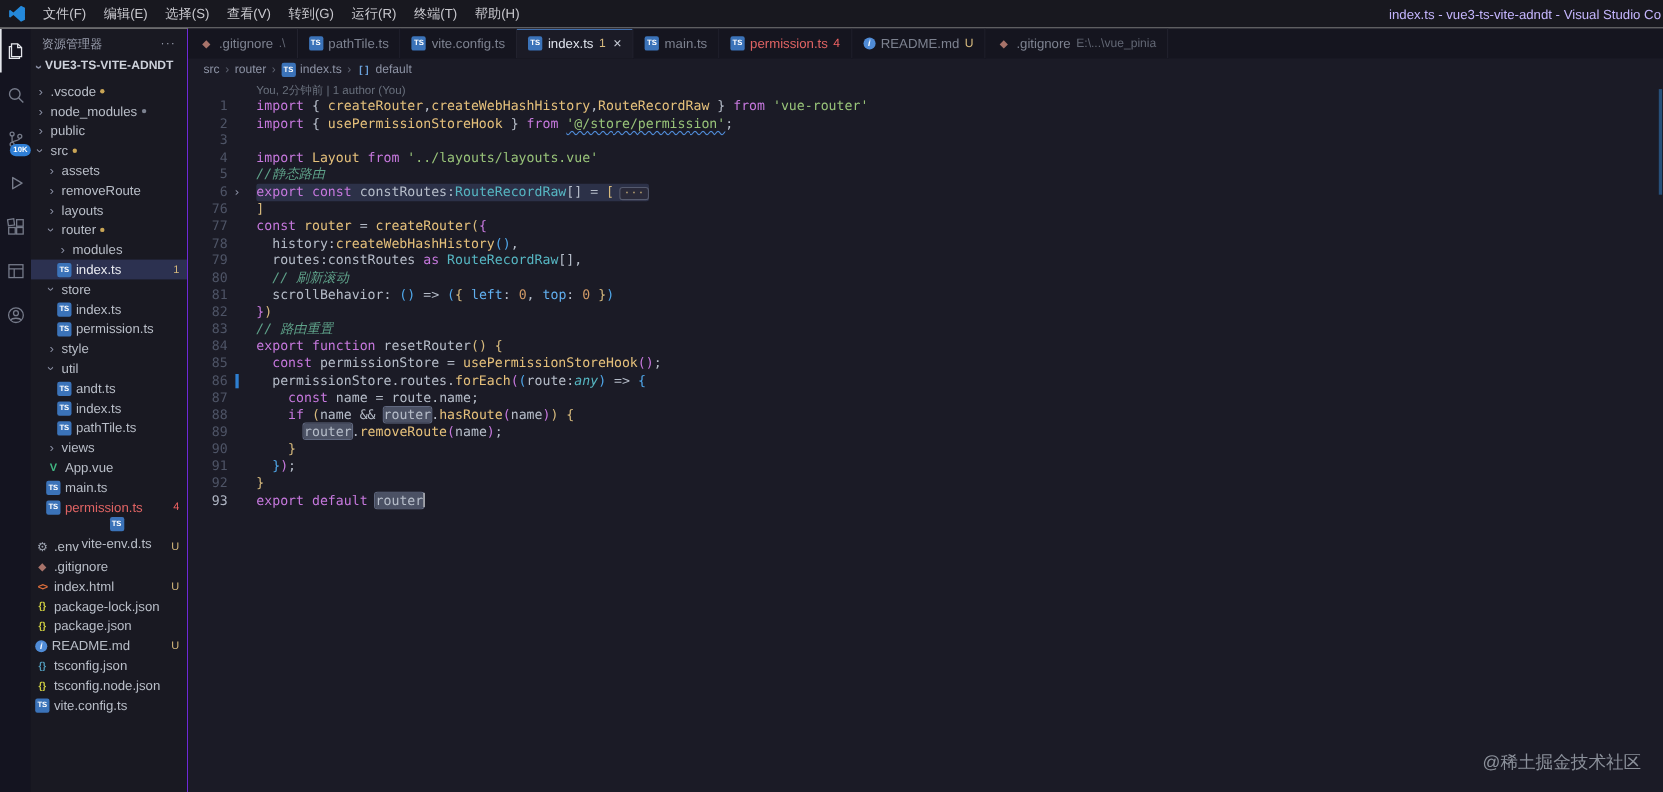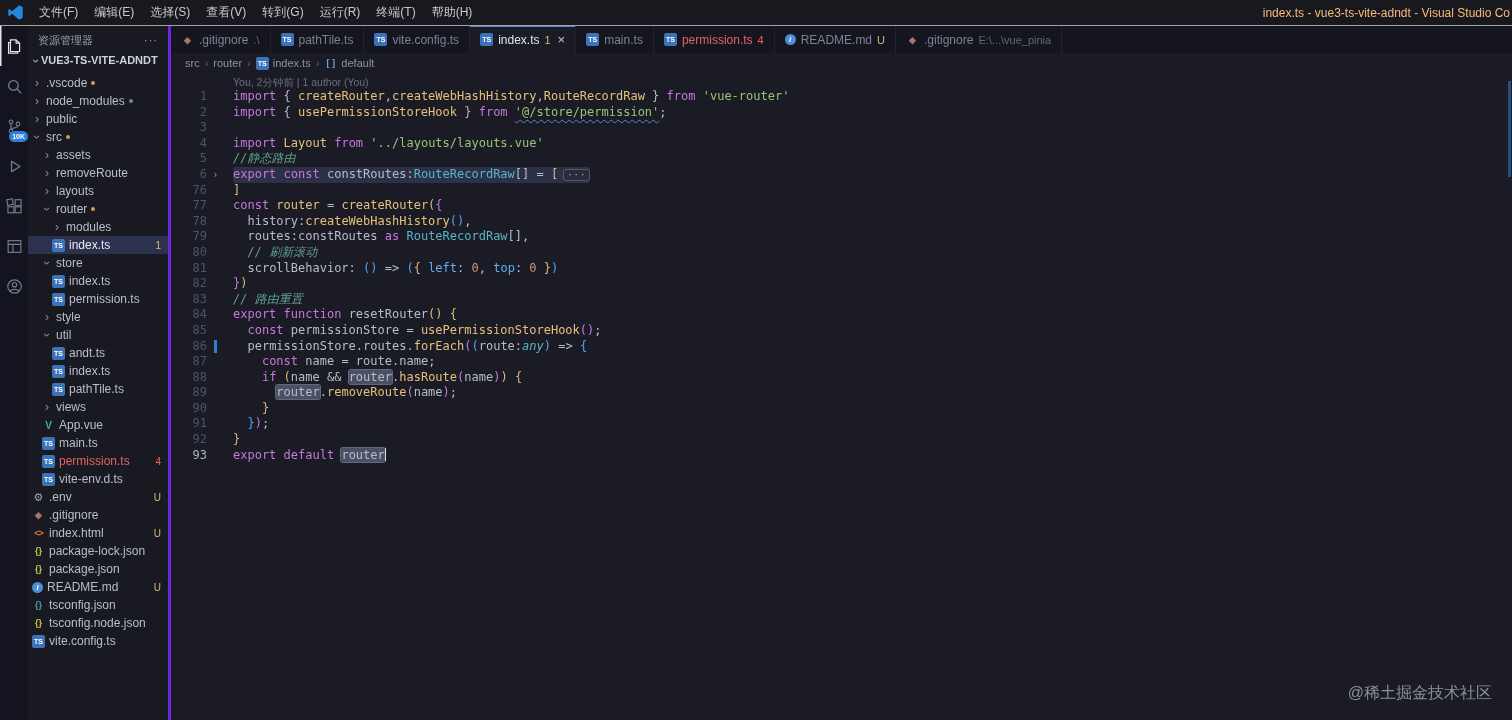--- a/index.html
+++ b/index.html
@@ -7,36 +7,36 @@
   body { font-family:"Liberation Sans", sans-serif; }
   .window { width:1512px; height:720px; display:flex; flex-direction:column; background:#1b1b26; }
 
   
   .titlebar { flex:0 0 26px; height:26px; background:#18181f; display:flex; align-items:center;
               font-size:12px; color:#c9c9cf; position:relative; border-bottom:1px solid #a3a3a3; }
   .logo { display:flex; align-items:center; margin:0 8px 0 8px; }
   .menubar { display:flex; height:100%; }
   .menu-item { padding:0 8px; display:flex; align-items:center; height:100%; cursor:default; }
   .window-title { position:absolute; right:2px; top:0; height:26px; line-height:26px;
-                  color:#fdba74; white-space:nowrap; overflow:hidden; max-width:330px; }
+                  color:#c4b5fd; white-space:nowrap; overflow:hidden; max-width:330px; }
 
   .main { flex:1; display:flex; min-height:0; }
 
   
   .activitybar { flex:0 0 28px; background:#141420; display:flex; flex-direction:column; align-items:center; }
   .ab-icon { width:28px; height:40px; display:flex; align-items:center; justify-content:center;
              color:#767b8a; position:relative; }
   .ab-icon.active { color:#e4e6ec; box-shadow: inset 1.5px 0 0 #e4e6ec; }
   .ab-icon svg { display:block; }
   .ab-badge { position:absolute; right:0px; bottom:4px; background:#2f7fd6; color:#fff; font-size:7px;
               line-height:1; padding:2px 3px; border-radius:7px; font-weight:bold; }
 
   
   .sidebar { flex:0 0 143px; background:#191922; display:flex; flex-direction:column; font-size:12px;
-             color:#b9bec8; border-right:3px solid #6d28d9; overflow:hidden; }
+             color:#b9bec8; border-right:1px solid #6d28d9; overflow:hidden; }
   .sidebar-header { height:28px; display:flex; align-items:center; padding:0 10px; color:#9a9fae; font-size:11px; }
   .hdr-actions { margin-left:auto; color:#9a9fae; letter-spacing:1px; cursor:pointer; }
   .project-row { height:20px; display:flex; align-items:flex-start; font-weight:bold; font-size:11px;
                  color:#cdd1da; padding-left:3px; cursor:pointer; }
   .tree { flex:1; overflow:hidden; }
   .tree-row { height:18px; display:flex; align-items:center; gap:4px; cursor:pointer; white-space:nowrap; }
   .tree-row.selected { background:#2c3150; color:#e8eaf0; }
   .tree-label { white-space:nowrap; }
   .tree-label.red { color:#e16464; }
   .chev { display:inline-block; width:10px; flex:0 0 10px; color:#8a8fa3; font-size:12px; text-align:center; }
@@ -288,21 +288,21 @@
           </div>
           <div class="tree-row" style="padding-left: 14px;">
             <span class="fi fi-ts">TS</span>
             <span class="tree-label">main.ts</span>
           </div>
           <div class="tree-row" style="padding-left: 14px;">
             <span class="fi fi-ts">TS</span>
             <span class="tree-label red">permission.ts</span>
             <span class="row-end redtxt">4</span>
           </div>
-          <div class="tree-row" style="padding-left: 14px;">
+          <div class="tree-row" style="padding-left: 14px; flex-direction: column;">
             <span class="fi fi-ts">TS</span>
             <span class="tree-label">vite-env.d.ts</span>
           </div>
           <div class="tree-row" style="padding-left: 4px;">
             <span class="fi fi-gear">⚙</span>
             <span class="tree-label">.env</span>
             <span class="row-end gold">U</span>
           </div>
           <div class="tree-row" style="padding-left: 4px;">
             <span class="fi fi-diamond">◆</span>

